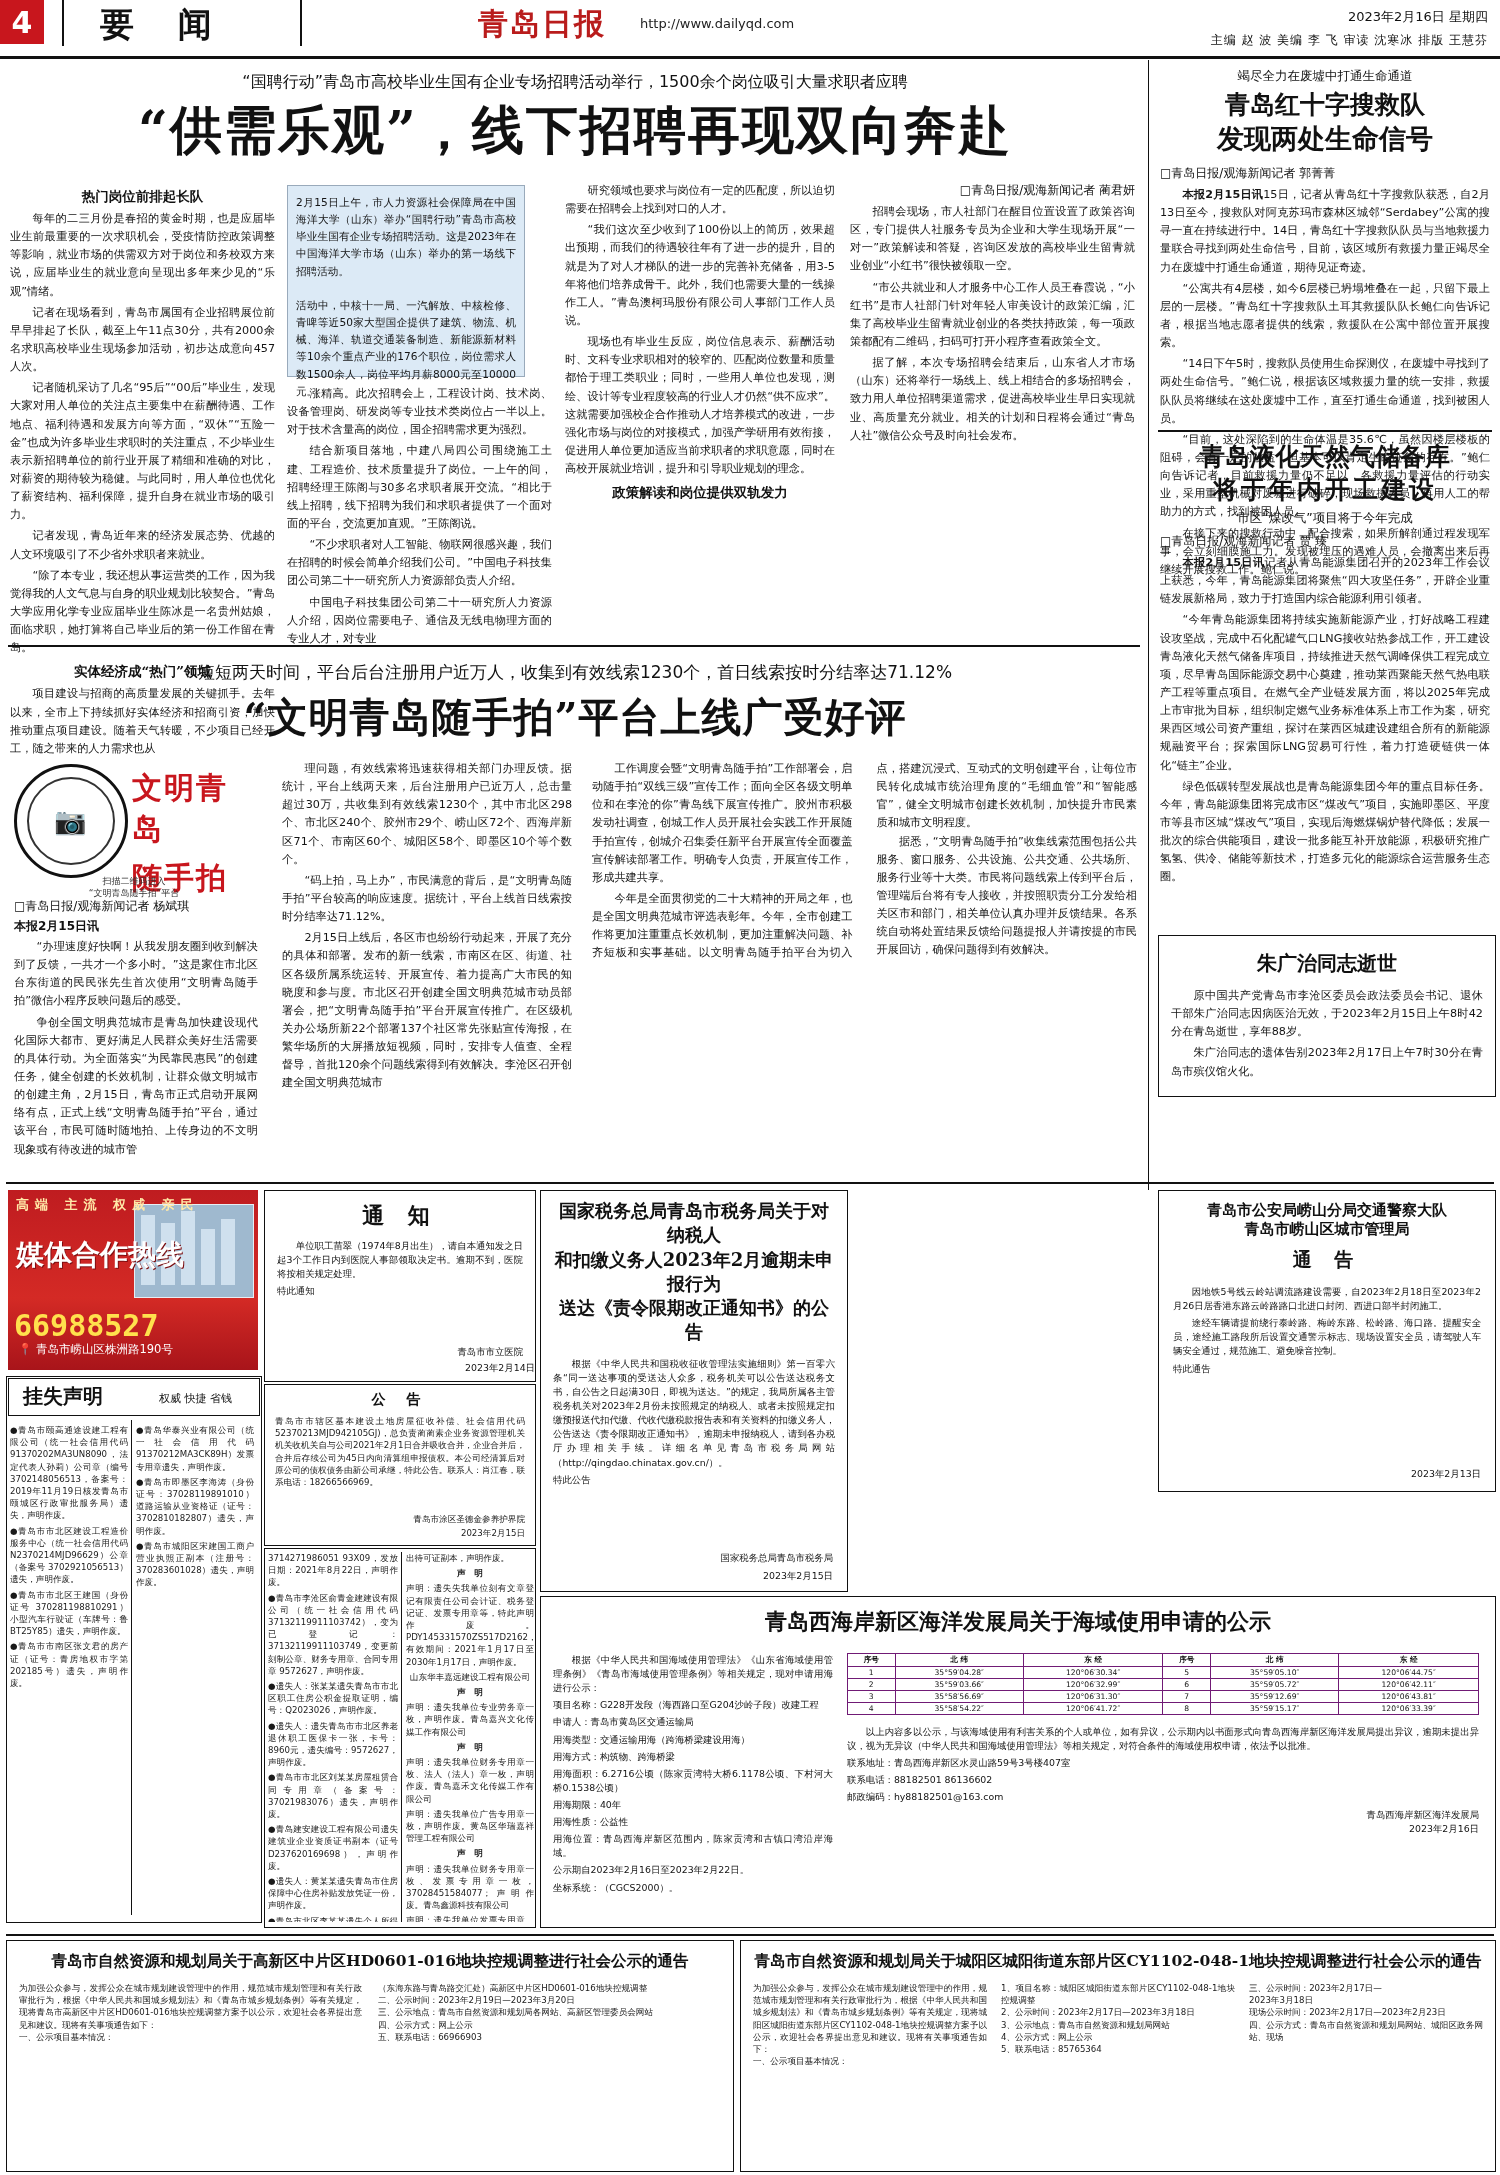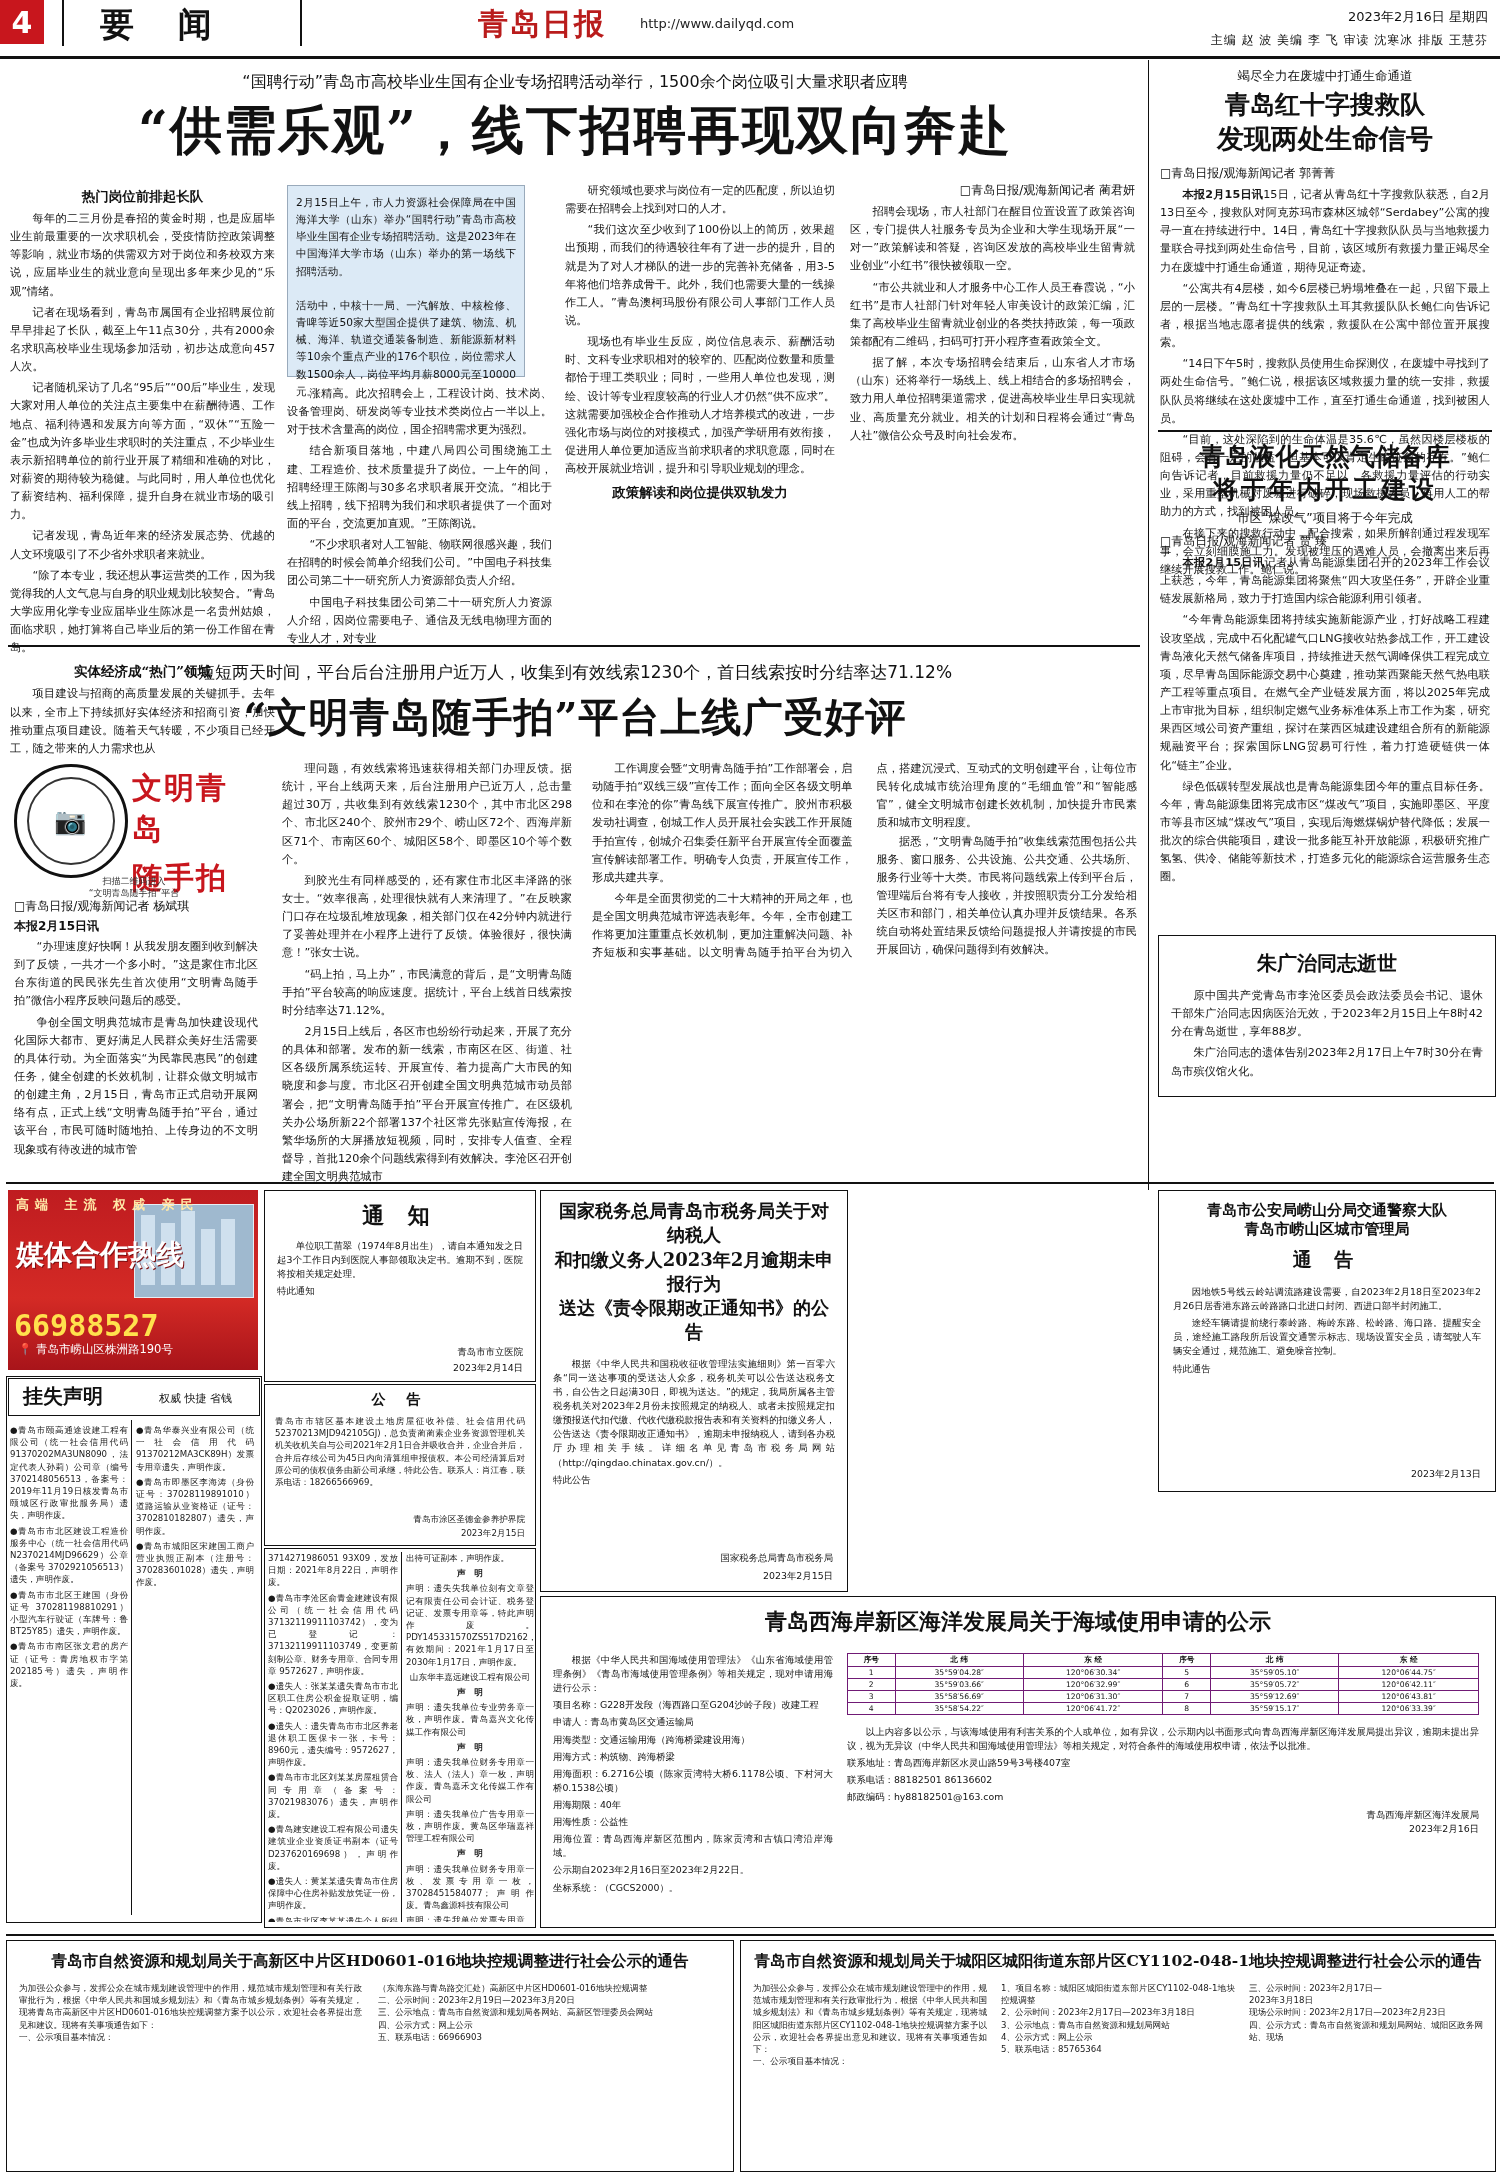--- a/index.html
+++ b/index.html
@@ -191,23 +191,20 @@
         <p>“办理速度好快啊！从我发朋友圈到收到解决到了反馈，一共才一个多小时。”这是家住市北区台东街道的民民张先生首次使用“文明青岛随手拍”微信小程序反映问题后的感受。</p>
       </div>
     <div class="body">
         <p>争创全国文明典范城市是青岛加快建设现代化国际大都市、更好满足人民群众美好生活需要的具体行动。为全面落实“为民靠民惠民”的创建任务，健全创建的长效机制，让群众做文明城市的创建主角，2月15日，青岛市正式启动开展网络有点，正式上线“文明青岛随手拍”平台，通过该平台，市民可随时随地拍、上传身边的不文明现象或有待改进的城市管</p>
       </div>
   </div>
 
   <div class="col" style="left:282px;top:760px;width:290px;">
     <div class="body">
         <p>理问题，有效线索将迅速获得相关部门办理反馈。据统计，平台上线两天来，后台注册用户已近万人，总击量超过30万，共收集到有效线索1230个，其中市北区298个、市北区240个、胶州市29个、崂山区72个、西海岸新区71个、市南区60个、城阳区58个、即墨区10个等个数个。</p>
-      </div>
-    <div class="body">
-        <p>到胶光生有同样感受的，还有家住市北区丰泽路的张女士。“效率很高，处理很快就有人来清理了。”在反映家门口存在垃圾乱堆放现象，相关部门仅在42分钟内就进行了妥善处理并在小程序上进行了反馈。体验很好，很快满意！”张女士说。</p>
       </div>
     <div class="body">
         <p>“码上拍，马上办”，市民满意的背后，是“文明青岛随手拍”平台较高的响应速度。据统计，平台上线首日线索按时分结率达71.12%。</p>
       </div>
     <div class="body">
         <p>2月15日上线后，各区市也纷纷行动起来，开展了充分的具体和部署。发布的新一线索，市南区在区、街道、社区各级所属系统运转、开展宣传、着力提高广大市民的知晓度和参与度。市北区召开创建全国文明典范城市动员部署会，把“文明青岛随手拍”平台开展宣传推广。在区级机关办公场所新22个部署137个社区常先张贴宣传海报，在繁华场所的大屏播放短视频，同时，安排专人值查、全程督导，首批120余个问题线索得到有效解决。李沧区召开创建全国文明典范城市</p>
       </div>
   </div>
 
   <div class="col" style="left:592px;top:760px;width:545px;column-count:2;column-gap:24px;">
@@ -294,21 +291,21 @@
 
   <div class="boxed" style="position:absolute;left:6px;top:1376px;width:254px;height:545px;"></div>
 
   <div class="boxed" style="position:absolute;left:264px;top:1190px;width:270px;height:190px;">
     <div class="notice-title" style="font-size:22px;margin-top:10px;letter-spacing:8px;">通  知</div>
     <div class="mini" style="padding:8px 12px 0;">
       <p>单位职工苗翠（1974年8月出生），请自本通知发之日起3个工作日内到医院人事部领取决定书。逾期不到，医院将按相关规定处理。</p>
       <p style="text-indent:0">特此通知</p>
     </div>
     <div class="mini" style="position:absolute;right:12px;bottom:22px;text-indent:0;">青岛市市立医院</div>
-    <div class="mini" style="position:absolute;right:12px;bottom:6px;text-indent:0;">2023年2月14日</div>
+    <div class="mini" style="position:absolute;right:0;bottom:6px;text-indent:0;">2023年2月14日</div>
   </div>
 
   <div class="boxed" style="position:absolute;left:264px;top:1384px;width:270px;height:160px;">
     <div class="notice-title" style="font-size:14px;margin-top:6px;letter-spacing:8px;">公  告</div>
     <div class="tiny" style="padding:6px 10px 0;">
       <p>青岛市市辖区基本建设土地房屋征收补偿、社会信用代码52370213MJD942105GJ)，总负责蔺蔺素企业务资源管理机关机关收机关自与公司2021年2月1日合并吸收合并，企业合并后，合并后存续公司为45日内向清算组申报债权。本公司经清算后对原公司的债权债务由新公司承继，特此公告。联系人：肖江春，联系电话：18266566969。</p>
     </div>
     <div class="tiny" style="position:absolute;right:10px;bottom:20px;">青岛市涂区圣德金参养护界院</div>
     <div class="tiny" style="position:absolute;right:10px;bottom:6px;">2023年2月15日</div>
   </div>

